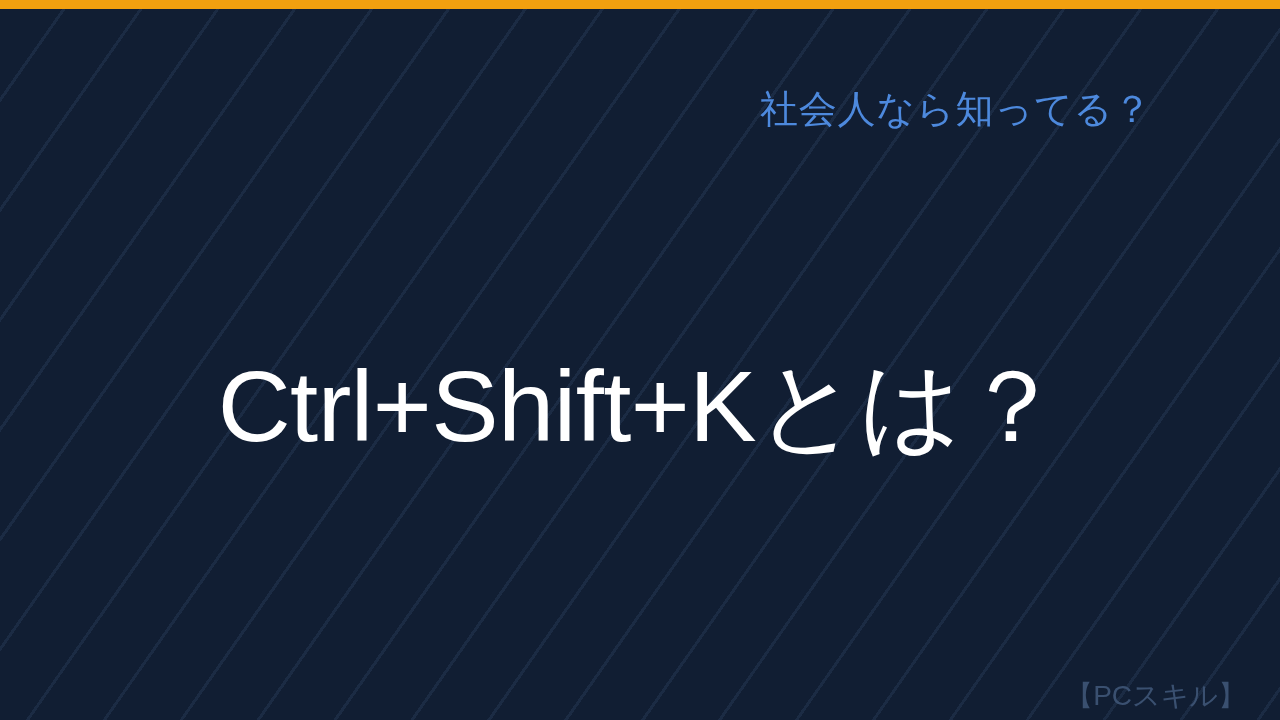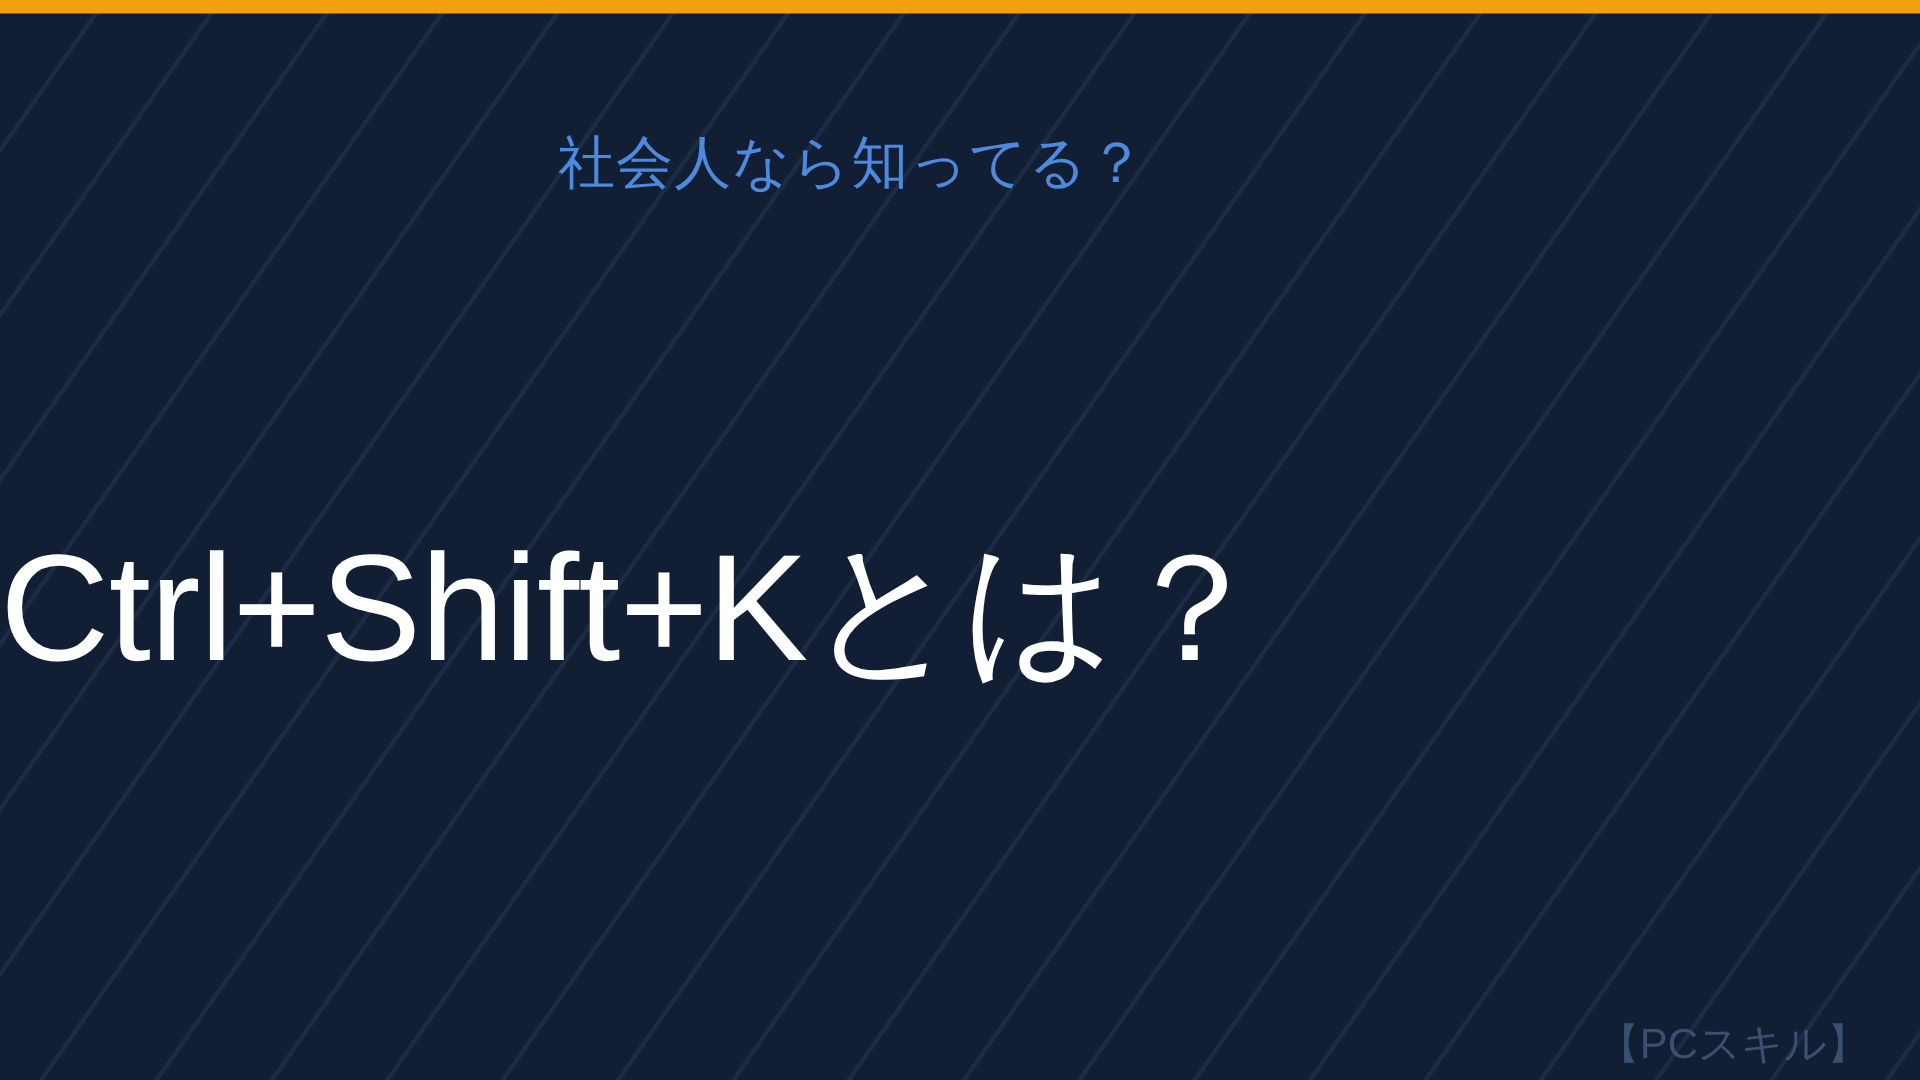--- a/index.html
+++ b/index.html
@@ -41,36 +41,37 @@
     top: 0;
     left: 0;
     width: 1280px;
     height: 9px;
     background-color: #f2a00f;
   }
 
   .subtitle {
     position: absolute;
     top: 84px;
-    left: 0;
+    left: 16px;
     width: 1136px;
-    text-align: center;
+    text-align: right;
     color: #4d89dd;
     font-size: 38px;
     line-height: 1.35;
     font-weight: 400;
     letter-spacing: 0.02em;
     white-space: nowrap;
   }
 
   .title {
     position: absolute;
     top: 348px;
     left: 0;
     width: 1280px;
+    text-align: center;
     color: #ffffff;
     font-size: 101px;
     line-height: 1.15;
     font-weight: 400;
     letter-spacing: -0.005em;
     white-space: nowrap;
   }
 
   .corner-tag {
     position: absolute;

